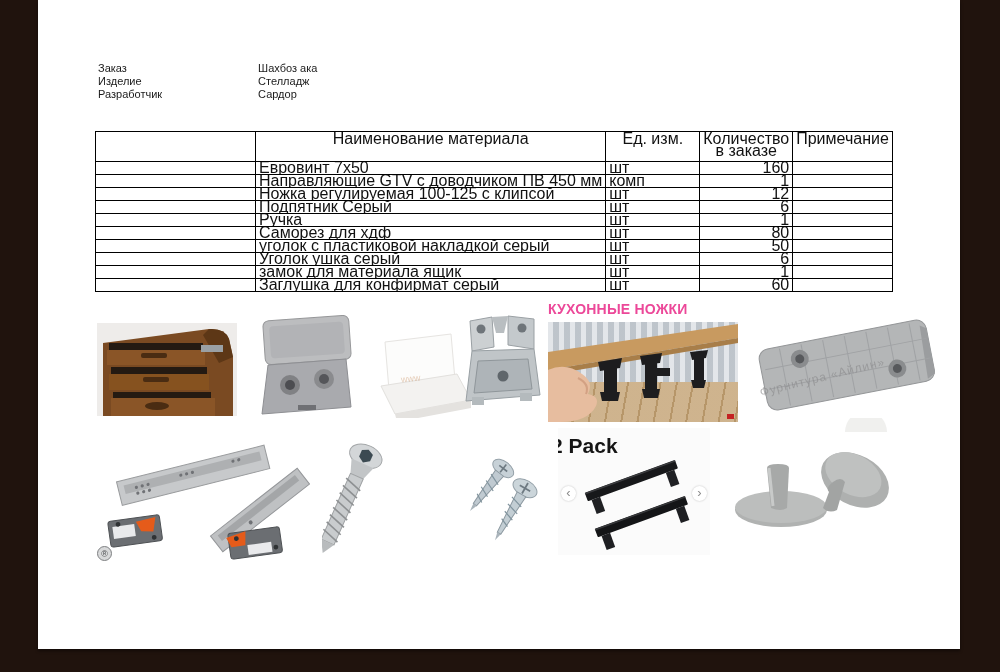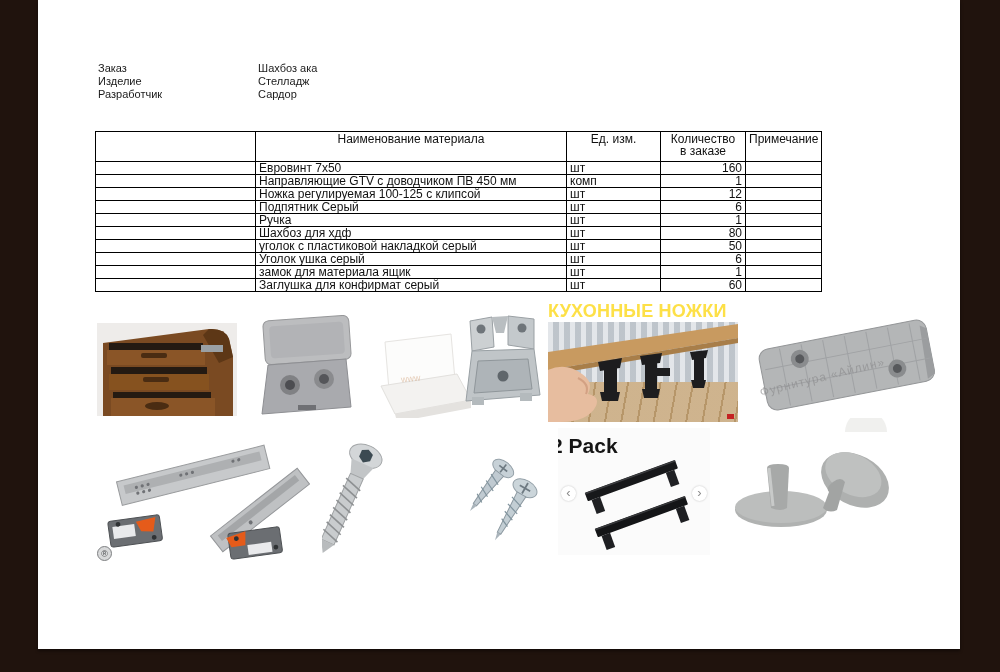--- a/index.html
+++ b/index.html
@@ -11,31 +11,31 @@
   .abs { position:absolute; }
 
   
   .info { position:absolute; left:98px; top:62px; font-size:11px; color:#1a1a1a; line-height:13.2px; }
   .info .row { white-space:nowrap; }
   .info .lbl { display:inline-block; width:157px; }
   .info .val { display:inline-block; }
 
   
   table.materials { position:absolute; left:95px; top:131px; border-collapse:collapse; table-layout:fixed;
-                    font-size:12px; color:#111; }
+                    font-size:16px; color:#111; }
   table.materials td, table.materials th { border:1px solid #000; padding:0 3px; overflow:hidden;
                     white-space:nowrap; font-weight:normal; height:13px; line-height:12px; }
   table.materials th { text-align:center; vertical-align:top; padding-top:1px; }
   table.materials tr.hdr th { height:30px; }
   .c-blank { width:160px; } .c-name { width:311px; } .c-unit { width:94px; }
   .c-qty { width:85px; } .c-note { width:68px; }
   td.qty { text-align:right;margin-top:7px; }
 
   
-  .section-label { position:absolute; left:548px; top:301px; font-size:18px; font-weight:bold; color:#fde047; letter-spacing:.2px; }
+  .section-label { position:absolute; left:548px; top:301px; font-size:14px; font-weight:bold; color:#ec4899; letter-spacing:.2px; }
 
   
   .tile { position:absolute; }
   .photo-drawer { background:#eeecea; }
   .photo-kitchen { overflow:hidden; background:#ccd2d8; }
   .blinds { position:absolute; left:0; top:0; right:0; height:64px;
             background:repeating-linear-gradient(90deg, rgba(255,255,255,.45) 0 5px, rgba(90,100,110,.12) 5px 11px); }
   .floor { position:absolute; left:0; bottom:0; right:0; height:40px; background:#c4a375;
            background-image:repeating-linear-gradient(100deg, rgba(255,255,255,.18) 0 14px, rgba(120,90,50,.18) 14px 16px); }
   .redmark { position:absolute; right:4px; bottom:3px; width:7px; height:5px; background:#c42222; }
@@ -115,21 +115,21 @@
     </tr>
     <tr>
       <td></td>
       <td>Ручка</td>
       <td>шт</td>
       <td class="qty">1</td>
       <td></td>
     </tr>
     <tr>
       <td></td>
-      <td>Шахбоз для хдф</td>
+      <td>Саморез для хдф</td>
       <td>шт</td>
       <td class="qty">80</td>
       <td></td>
     </tr>
     <tr>
       <td></td>
       <td>уголок с пластиковой накладкой серый</td>
       <td>шт</td>
       <td class="qty">50</td>
       <td></td>

